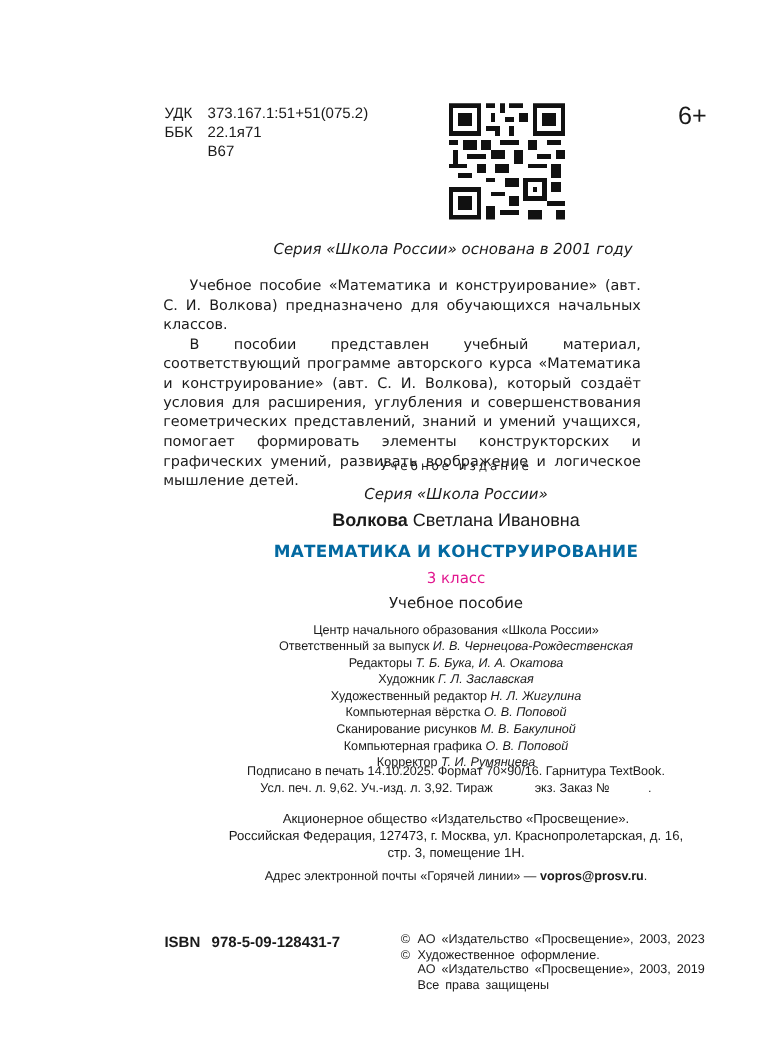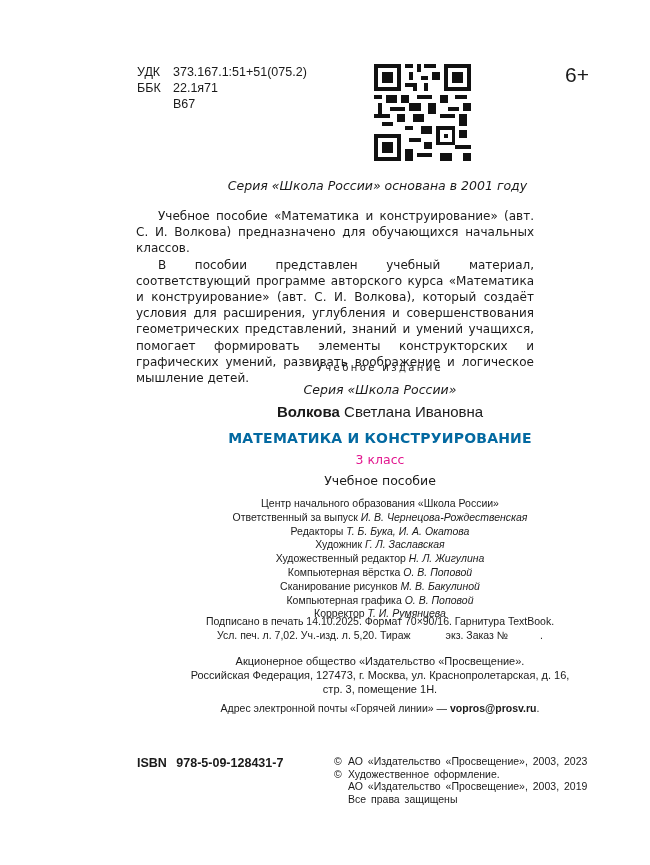--- a/index.html
+++ b/index.html
@@ -1,21 +1,21 @@
 <!DOCTYPE html>
 <html><head>
   <meta charset="utf-8">
   <style>
     html, body { margin: 0; padding: 0; background: #ffffff; }
     body {
       width: 650px; height: 865px; position: relative; overflow: hidden;
       color: #1a1a1a;
       font-family: "DejaVu Sans", "Liberation Sans", sans-serif;
     }
-    .abs { position: absolute; }
+    .abs { position: absolute; margin-top: 22px; }
 
     
     .classif { left: 137px; top: 64px; font-family: "Liberation Sans", sans-serif; font-size: 12.5px; line-height: 16px; }
     .classif .row { display: flex; white-space: nowrap; }
     .classif .k { width: 36px; }
     .qr { left: 374px; top: 64px; width: 97px; height: 97px; }
     .age { left: 565px; top: 63px; font-family: "Liberation Sans", sans-serif; font-size: 21px; }
 
     
     .series { left: 0; width: 650px; top: 178px; text-align: center; font-family: "DejaVu Sans", sans-serif; font-style: italic; font-size: 12.5px; padding-left: 105px; box-sizing: border-box; }
@@ -152,21 +152,21 @@
   <div><span>Художник</span> <i>Г. Л. Заславская</i></div>
   <div><span>Художественный редактор</span> <i>Н. Л. Жигулина</i></div>
   <div><span>Компьютерная вёрстка</span> <i>О. В. Поповой</i></div>
   <div><span>Сканирование рисунков</span> <i>М. В. Бакулиной</i></div>
   <div><span>Компьютерная графика</span> <i>О. В. Поповой</i></div>
   <div><span>Корректор</span> <i>Т. И. Румянцева</i></div>
 </div>
 
 <div class="abs center print">
   <div>Подписано в печать 14.10.2025. Формат 70×90/16. Гарнитура TextBook.</div>
-  <div style="white-space: pre;">Усл. печ. л. 7,02. Уч.-изд. л. 5,20. Тираж            экз. Заказ №           .</div>
+  <div style="white-space: pre;">Усл. печ. л. 9,62. Уч.-изд. л. 3,92. Тираж            экз. Заказ №           .</div>
 </div>
 
 <div class="abs center publisher">
   <div>Акционерное общество «Издательство «Просвещение».</div>
   <div>Российская Федерация, 127473, г. Москва, ул. Краснопролетарская, д. 16,</div>
   <div>стр. 3, помещение 1Н.</div>
 </div>
 
 <div class="abs center email">
   <span>Адрес электронной почты «Горячей линии» —</span>

